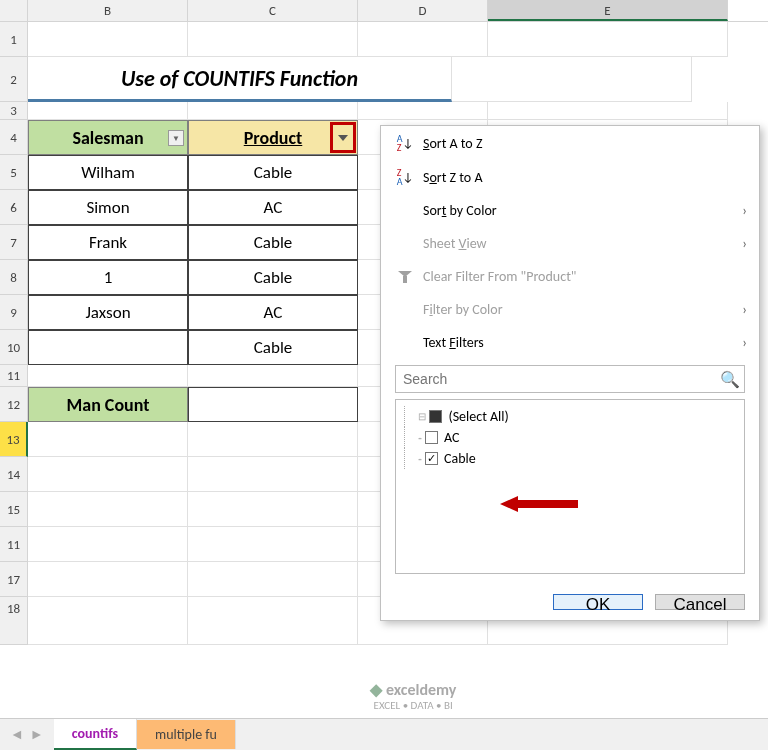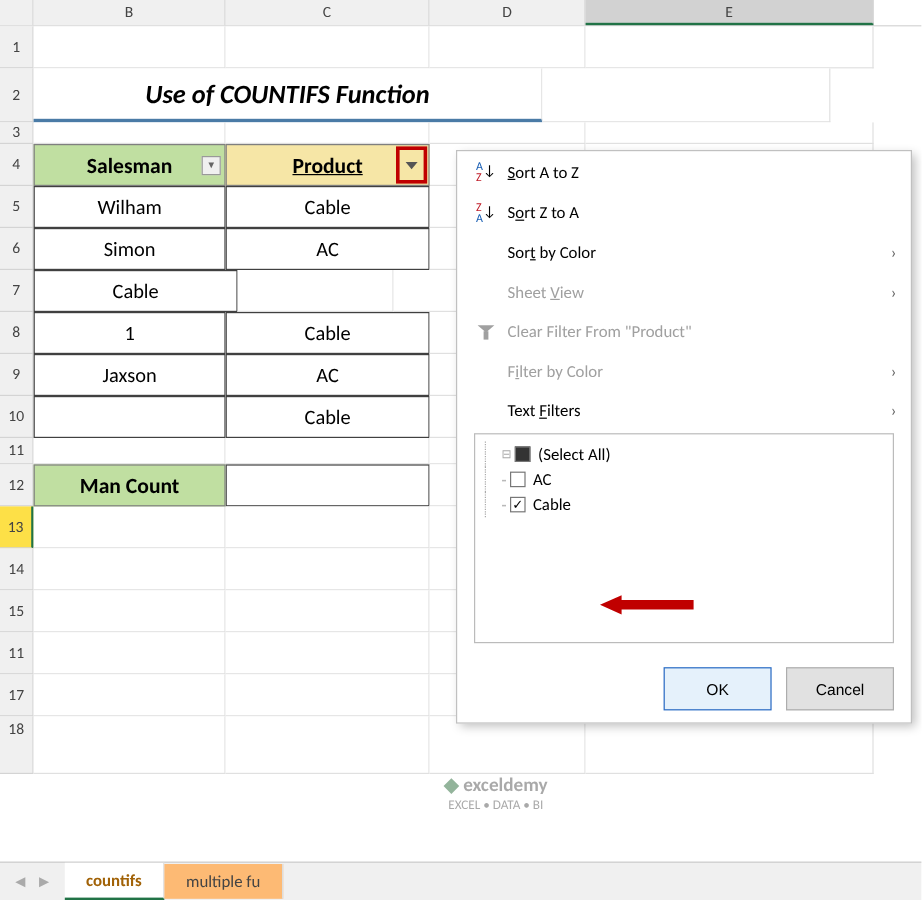--- a/index.html
+++ b/index.html
@@ -36,27 +36,27 @@
 .fm-search .mag { font-size: 16px; color: #666; }
 .fm-list { margin: 2px 14px 10px 14px; border: 1px solid #bbb; height: 175px; padding: 6px 4px; overflow: auto; }
 .fm-li { display: flex; align-items: center; padding: 2px 0 2px 18px; font-size: 14px; position: relative; }
 .fm-li::before { content: ""; position: absolute; left: 4px; top: 0; bottom: 0; border-left: 1px dotted #aaa; }
 .fm-li .dots { color: #aaa; margin-right: 4px; font-size: 10px; letter-spacing: -1px; }
 .fm-cb { width: 13px; height: 13px; border: 1px solid #777; margin-right: 6px; display: inline-flex; align-items: center; justify-content: center; font-size: 10px; background: #fff; }
 .fm-cb.filled { background: #333; }
 .fm-cb.chk::after { content: "✓"; color: #000; font-size: 11px; }
 .arrow-red { position: absolute; left: 500px; top: 494px; z-index: 60; pointer-events: none; }
 .fm-btns { display: flex; justify-content: flex-end; gap: 12px; padding: 10px 14px; }
-.fm-btn { width: 90px; height: 36px; border: 1px solid #adadad; background: #e1e1e1; font-size: 13px; cursor: pointer; }
+.fm-btn { width: 90px; height: 16px; border: 1px solid #adadad; background: #e1e1e1; font-size: 17px; cursor: pointer; }
 .fm-btn.primary { border: 1.5px solid #2a6bc4; background: #e5f1fb; }
 .tabs { position: absolute; left: 0; bottom: 0; width: 100%; height: 32px; background: #f0f0f0; border-top: 1px solid #ccc; display: flex; align-items: center; }
 .tabs .nav { display: flex; gap: 6px; padding: 0 10px; color: #aaa; }
 .tab { padding: 6px 18px; font-size: 14px; color: #444; cursor: pointer; border-right: 1px solid #ddd; background: #fdba74; }
-.tab.active { background: #fff; color: #a16207; font-weight: bold; border-bottom: 2px solid #217346; }
-.wm { position: absolute; left: 370px; top: 644px; z-index: 100; opacity: 0.5; color: #555; font-size: 11px; text-align: center; pointer-events: none; }
+.tab.active { background: #fff; color: #a21caf; font-weight: bold; border-bottom: 2px solid #217346; }
+.wm { position: absolute; left: 370px; top: 680px; z-index: 100; opacity: 0.5; color: #555; font-size: 11px; text-align: center; pointer-events: none; }
 .az-ic { display: inline-block; line-height: 9px; font-size: 10px; }
 .az-ic .a { color: #1a5fb4; } .az-ic .z { color: #c01c28; }
 .funnel { display: inline-block; width: 14px; height: 12px; position: relative; }
 .funnel::before { content: ""; position: absolute; left: 0; top: 0; border-top: 6px solid #a0a0a0; border-left: 7px solid transparent; border-right: 7px solid transparent; }
 .funnel::after { content: ""; position: absolute; left: 5px; top: 5px; width: 4px; height: 7px; background: #a0a0a0; }
 </style>
 </head>
 <body>
 
 <div class="colhdrs">
@@ -125,20 +125,21 @@
         <div class="cell col-D"></div>
         <div class="cell col-E"></div>
       </div>
     <div class="cellrow">
         <div class="cell col-B data-cell">Simon</div>
         <div class="cell col-C data-cell">AC</div>
         <div class="cell col-D"></div>
         <div class="cell col-E"></div>
       </div>
     <div class="cellrow">
+        <div class="cell col-B data-cell">Frank</div>
         <div class="cell col-C data-cell">Cable</div>
         <div class="cell col-D"></div>
         <div class="cell col-E"></div>
       </div>
     <div class="cellrow">
         <div class="cell col-B data-cell">1</div>
         <div class="cell col-C data-cell">Cable</div>
         <div class="cell col-D"></div>
         <div class="cell col-E"></div>
       </div>
@@ -233,20 +234,24 @@
   <div class="fm-item disabled">
       <span class="icon"></span>
       <span>F<u>i</u>lter by Color</span>
       <span class="chev">›</span>
     </div>
   <div class="fm-item">
       <span class="icon"></span>
       <span>Text <u>F</u>ilters</span>
       <span class="chev">›</span>
     </div>
+  <div class="fm-search">
+      <input placeholder="Search" style="">
+      <span class="mag">🔍</span>
+    </div>
   <div class="fm-list">
     <div class="fm-li">
         <span class="dots">⊟</span>
         <span class="fm-cb filled"></span>
         <span>(Select All)</span>
       </div>
     <div class="fm-li">
         <span class="dots">··</span>
         <span class="fm-cb"></span>
         <span>AC</span>

